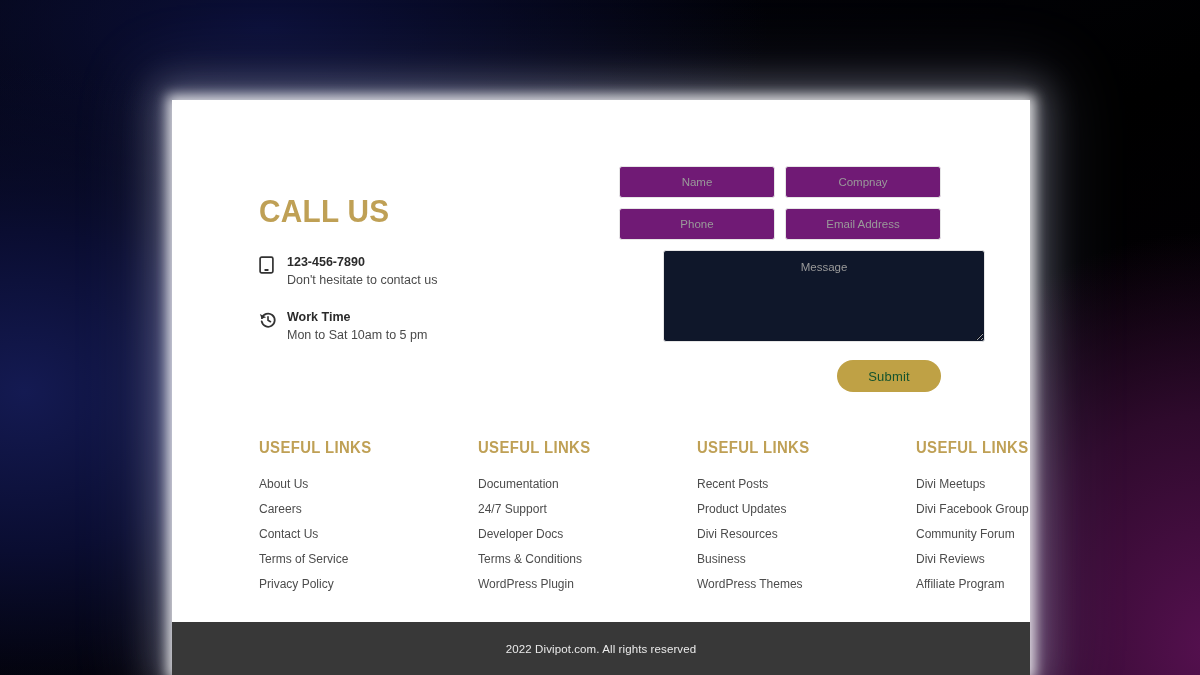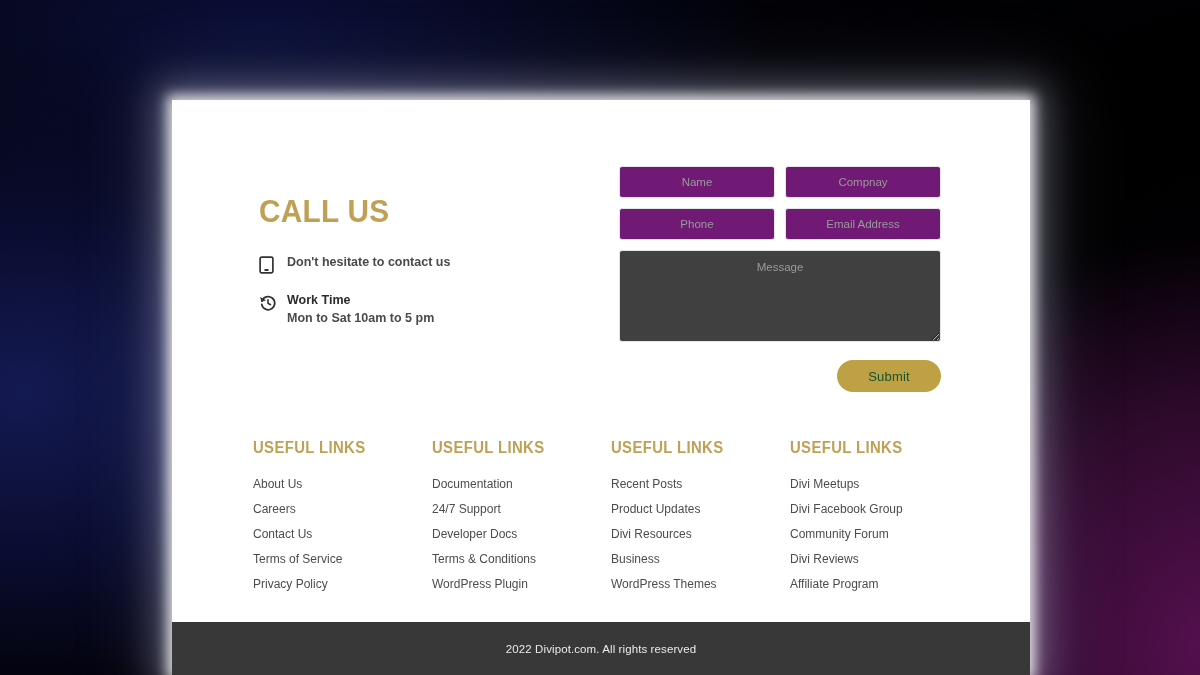--- a/index.html
+++ b/index.html
@@ -82,21 +82,21 @@
   .contact-text { flex: 1 1 auto; }
   .contact-title {
     font-size: 12.5px;
     font-weight: 700;
     color: #2b2b2b;
     line-height: 1.45;
     margin: 0;
   }
   .contact-sub {
     font-size: 12.5px;
-    font-weight: 700;
+    font-weight: 400;
     color: #4a4a4a;
     line-height: 1.55;
     margin: 0;
   }
 
   
   #contact-form {
     position: absolute;
     left: 447px;
     top: 66px;
@@ -122,29 +122,30 @@
     padding: 0 6px;
     outline: none;
   }
   .field::placeholder { color: #9a9a9a; opacity: 1; }
   #message-field {
     display: block;
     width: 100%;
     height: 92px;
     border: 1px solid #e6e6e6;
     border-radius: 3px;
-    background: #404040;
+    background: #0f172a;
     font-family: "Liberation Sans", sans-serif;
     font-size: 11.5px;
     color: #8d8d8d;
     text-align: center;
     box-sizing: border-box;
     padding: 10px 6px 0 6px;
     resize: vertical;
     outline: none;
+    margin-left: 44px;
   }
   #message-field::placeholder { color: #9a9a9a; opacity: 1; }
 
   #submit-wrap {
     display: flex;
     justify-content: flex-end;
     margin-top: 18px;
   }
   #submit-button {
     border: none;
@@ -155,24 +156,25 @@
     border-radius: 18px;
     width: 104px;
     height: 32px;
     cursor: pointer;
     letter-spacing: 0.2px;
   }
 
   
   #links-section {
     position: absolute;
-    left: 81px;
+    left: 87px;
     top: 340px;
     right: 35px;
     display: flex;
+    gap: 40px;
   }
   .link-col {
     width: 179px;
     flex: 0 0 179px;
   }
   .link-col-title {
     font-family: "Liberation Sans Narrow", "Liberation Sans", sans-serif;
     font-weight: 700;
     font-size: 16px;
     letter-spacing: 0.4px;
@@ -224,20 +226,21 @@
       <h1 id="call-us-title">CALL US</h1>
 
       <div class="contact-row">
         <span class="contact-icon">
           <svg width="15" height="18" viewBox="0 0 15 18" fill="none" xmlns="http://www.w3.org/2000/svg">
             <rect x="1.1" y="1.1" width="12.8" height="15.8" rx="1.6" stroke="#333333" stroke-width="1.7"></rect>
             <rect x="5.4" y="13.0" width="4.2" height="1.9" rx="0.6" fill="#333333"></rect>
           </svg>
         </span>
         <div class="contact-text">
+          <p class="contact-title">123-456-7890</p>
           <p class="contact-sub">Don't hesitate to contact us</p>
         </div>
       </div>
 
       <div class="contact-row">
         <span class="contact-icon">
           <svg width="18" height="18" viewBox="0 0 20 20" fill="none" xmlns="http://www.w3.org/2000/svg">
             <path d="M3.2 8.0 A7.3 7.3 0 1 1 3.0 11.6" stroke="#333333" stroke-width="2" stroke-linecap="round"></path>
             <path d="M1.0 3.4 L3.0 8.6 L8.0 7.0 Z" fill="#333333"></path>
             <path d="M10 6.4 V10.3 L12.8 11.9" stroke="#333333" stroke-width="1.8" stroke-linecap="round" stroke-linejoin="round"></path>

